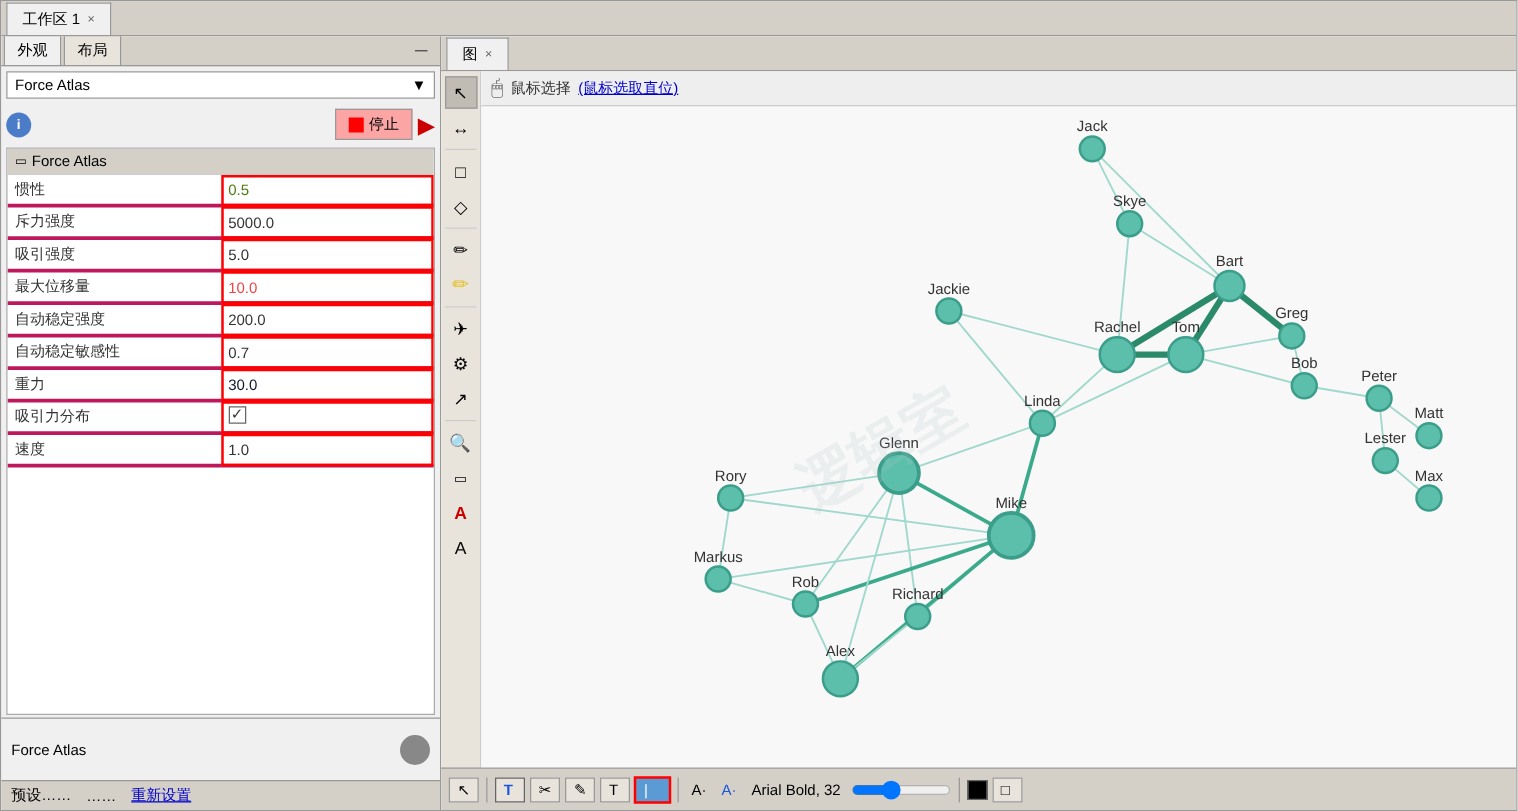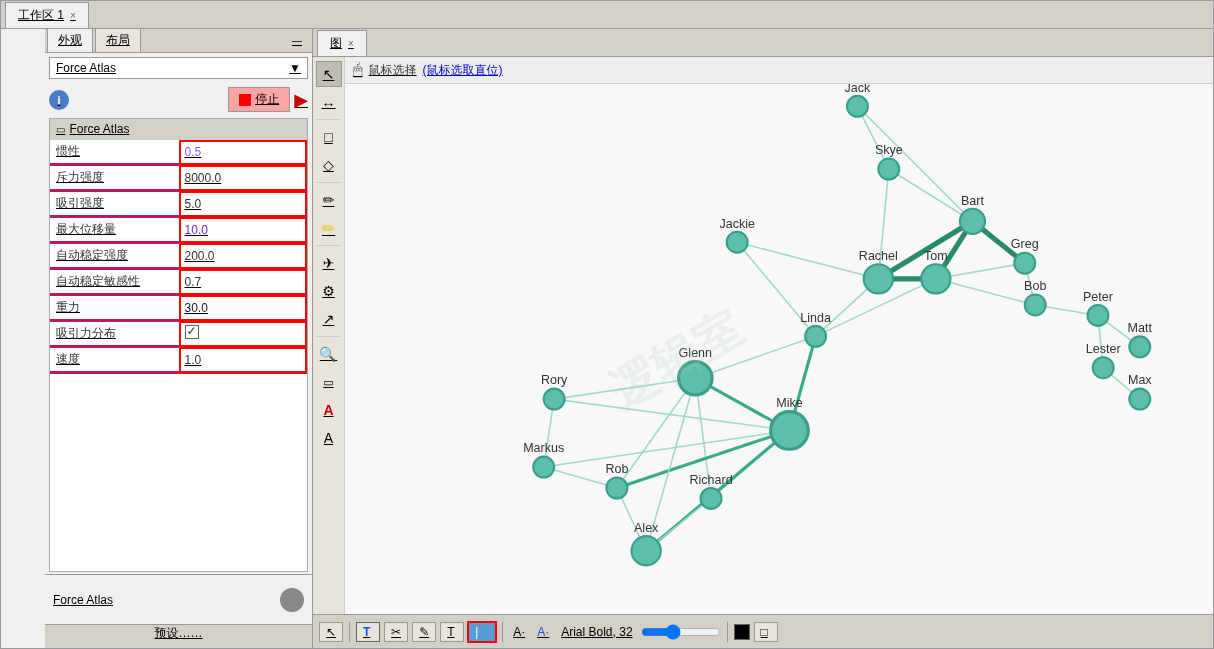--- a/index.html
+++ b/index.html
@@ -1,31 +1,31 @@
 <!DOCTYPE html>
 <html><head>
   <meta charset="utf-8">
   <style>
     * { box-sizing: border-box; margin: 0; padding: 0; }
     body { font-family: 'Microsoft YaHei', SimSun, Arial, sans-serif; font-size: 12px; background: #c0c0c0; overflow: hidden; }
     
     
-    .app-window { width: 1214px; height: 649px; display: flex; flex-direction: column; background: #f0f0f0; border: 1px solid #999; text-decoration: underline; }
+    .app-window { width: 1214px; height: 649px; display: flex; flex-direction: column; background: #f0f0f0; border: 1px solid #999; }
     
     
     .tab-bar-top { height: 28px; background: #d4d0c8; display: flex; align-items: flex-end; padding-left: 4px; border-bottom: 1px solid #999; }
     .tab-item { padding: 4px 12px; background: #e8e4dc; border: 1px solid #999; border-bottom: none; margin-right: 2px; cursor: pointer; font-size: 12px; display: flex; align-items: center; gap: 6px; }
     .tab-item.active { background: #f0f0f0; }
     .tab-close { font-size: 10px; color: #666; cursor: pointer; }
     
     
     .content-area { display: flex; flex: 1; overflow: hidden; }
     
     
-    .left-panel { width: 312px; display: flex; flex-direction: column; border-right: 1px solid #999; background: #f0f0f0; padding-left: 44px; }
+    .left-panel { width: 352px; display: flex; flex-direction: column; border-right: 1px solid #999; background: #f0f0f0; }
     
     
     .left-tabs { display: flex; background: #d4d0c8; border-bottom: 1px solid #999; height: 24px; align-items: flex-end; padding-left: 2px; }
     .left-tab { padding: 3px 10px; background: #e8e4dc; border: 1px solid #999; border-bottom: none; margin-right: 2px; cursor: pointer; font-size: 12px; }
     .left-tab.active { background: #f0f0f0; }
     .left-panel-close { margin-left: auto; padding: 2px 6px; cursor: pointer; font-size: 10px; margin-right: 4px; align-self: center; }
     
     
     .dropdown-area { padding: 4px; }
     .dropdown { width: 100%; padding: 3px 6px; background: #fff; border: 1px solid #999; font-size: 12px; display: flex; justify-content: space-between; align-items: center; cursor: pointer; }
@@ -47,21 +47,21 @@
     .props-table td:last-child { color: #333; }
     .checkbox-val { display: inline-block; width: 14px; height: 14px; border: 1px solid #666; background: #fff; position: relative; }
     .checkbox-val.checked::after { content: '✓'; position: absolute; top: -2px; left: 1px; font-size: 12px; color: #333; }
     
     
     .left-bottom { height: 50px; border-top: 1px solid #999; display: flex; align-items: center; padding: 0 8px; gap: 8px; position: relative; }
     .bottom-label { font-size: 12px; }
     .bottom-circle { width: 24px; height: 24px; border-radius: 50%; background: #888; position: absolute; right: 8px; }
     
     
-    .status-bar { height: 24px; background: #d4d0c8; border-top: 1px solid #999; display: flex; align-items: center; padding: 0 8px; gap: 0; font-size: 12px; flex-direction: column; }
+    .status-bar { height: 24px; background: #d4d0c8; border-top: 1px solid #999; display: flex; align-items: center; padding: 0 8px; gap: 12px; font-size: 12px; }
     
     
     .right-panel { flex: 1; display: flex; flex-direction: column; background: #f5f5f5; }
     
     
     .graph-tab-bar { height: 28px; background: #d4d0c8; border-bottom: 1px solid #999; display: flex; align-items: flex-end; padding-left: 4px; }
     .graph-tab { padding: 4px 12px; background: #e8e4dc; border: 1px solid #999; border-bottom: none; margin-right: 2px; cursor: pointer; font-size: 12px; display: flex; align-items: center; gap: 6px; }
     .graph-tab.active { background: #f0f0f0; }
     
     
@@ -139,33 +139,33 @@
 
       <div class="props-panel">
         <div class="props-header">
           <span class="expand-icon">▭</span>
           <span>Force Atlas</span>
         </div>
         <table class="props-table">
           <tbody id="props-body">
               <tr>
                 <td>惯性</td>
-                <td style="outline: red solid 2px; outline-offset: -2px; color: #8b5cf6;">0.5</td>
+                <td style="outline: red solid 2px; outline-offset: -2px; color: #4d7c0f;">0.5</td>
               </tr>
               <tr>
                 <td>斥力强度</td>
-                <td style="outline: red solid 2px; outline-offset: -2px; color: rgb(51, 51, 51);">8000.0</td>
+                <td style="outline: red solid 2px; outline-offset: -2px; color: rgb(51, 51, 51);">5000.0</td>
               </tr>
               <tr>
                 <td>吸引强度</td>
                 <td style="outline: red solid 2px; outline-offset: -2px; color: rgb(51, 51, 51);">5.0</td>
               </tr>
               <tr>
                 <td>最大位移量</td>
-                <td style="outline: red solid 2px; outline-offset: -2px; color: #6d28d9;">10.0</td>
+                <td style="outline: red solid 2px; outline-offset: -2px; color: #ef4444;">10.0</td>
               </tr>
               <tr>
                 <td>自动稳定强度</td>
                 <td style="outline: red solid 2px; outline-offset: -2px; color: rgb(51, 51, 51);">200.0</td>
               </tr>
               <tr>
                 <td>自动稳定敏感性</td>
                 <td style="outline: red solid 2px; outline-offset: -2px; color: rgb(51, 51, 51);">0.7</td>
               </tr>
               <tr>

